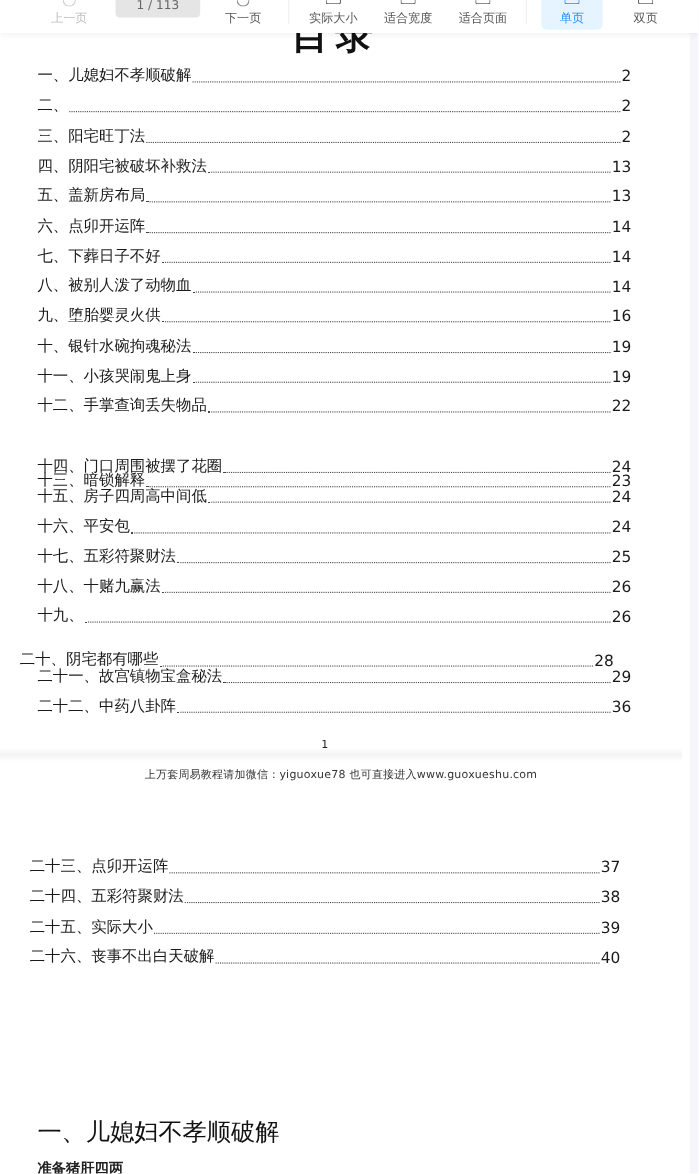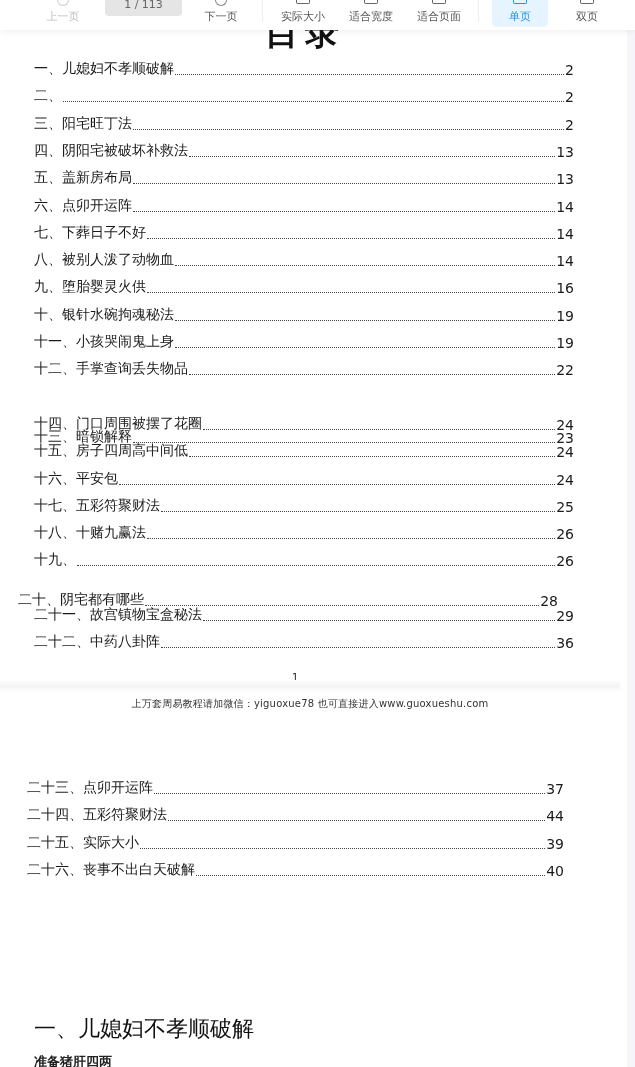--- a/index.html
+++ b/index.html
@@ -240,21 +240,21 @@
         <div class="toc-row" style="top: 85px; left: 27px; width: 537px;">
           <span class="num">二十三、</span>
           <span class="label">点卯开运阵</span>
           <span class="dots"></span>
           <span class="pg">37</span>
         </div>
         <div class="toc-row" style="top: 112.3px; left: 27px; width: 537px;">
           <span class="num">二十四、</span>
           <span class="label">五彩符聚财法</span>
           <span class="dots"></span>
-          <span class="pg">44</span>
+          <span class="pg">38</span>
         </div>
         <div class="toc-row" style="top: 139.6px; left: 27px; width: 537px;">
           <span class="num">二十五、</span>
           <span class="label">实际大小</span>
           <span class="dots"></span>
           <span class="pg">39</span>
         </div>
         <div class="toc-row" style="top: 166.9px; left: 27px; width: 537px;">
           <span class="num">二十六、</span>
           <span class="label">丧事不出白天破解</span>

